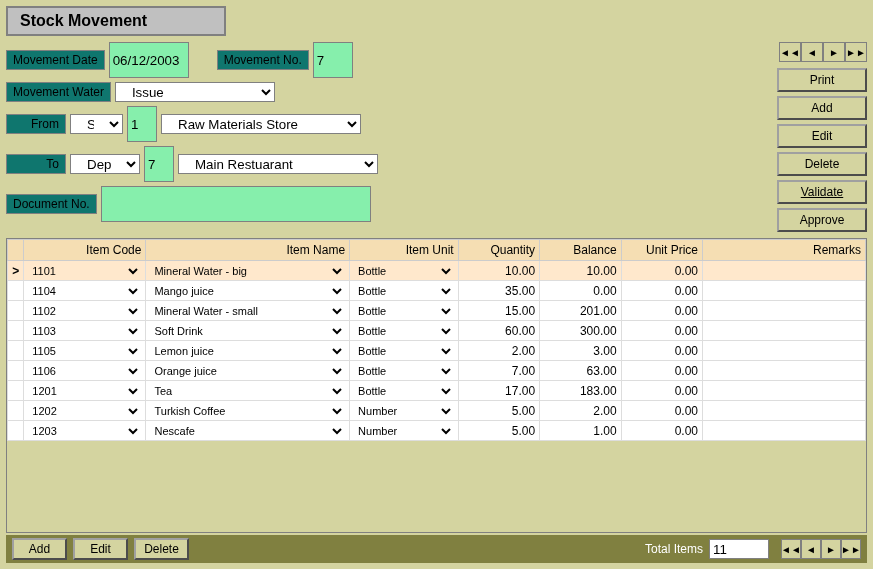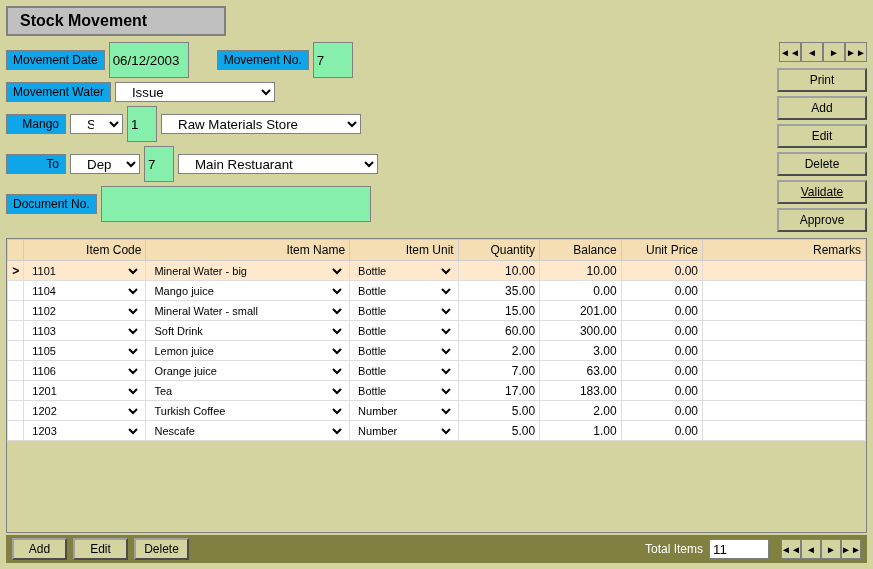--- a/index.html
+++ b/index.html
@@ -75,21 +75,21 @@
       justify-content: center;
     }
 
     .form-row {
       display: flex;
       align-items: center;
       gap: 4px;
     }
 
     .form-label {
-      background-color: #0ea5e9;
+      background-color: #0f766e;
       border: 1px solid #808080;
       padding: 2px 6px;
       white-space: nowrap;
       min-width: 90px;
       text-align: right;
     }
 
     .form-input {
       border: 1px solid #808080;
       background-color: #86efac;
@@ -251,21 +251,21 @@
       </div>
 
       <div class="form-row">
         <span class="form-label">Movement Water</span>
         <select class="form-select" style="width:160px">
           <option>Issue</option>
         </select>
       </div>
 
       <div class="form-row">
-        <span class="form-label" style="min-width:60px;text-align:right">Mango</span>
+        <span class="form-label" style="min-width:60px;text-align:right">From</span>
         <select class="form-select" style="width:53px">
           <option>Store</option>
         </select>
         <input class="form-input" type="text" style="width: 30px;" value="1">
         <select class="form-select" style="width:200px">
           <option>Raw Materials Store</option>
         </select>
       </div>
 
       <div class="form-row">

